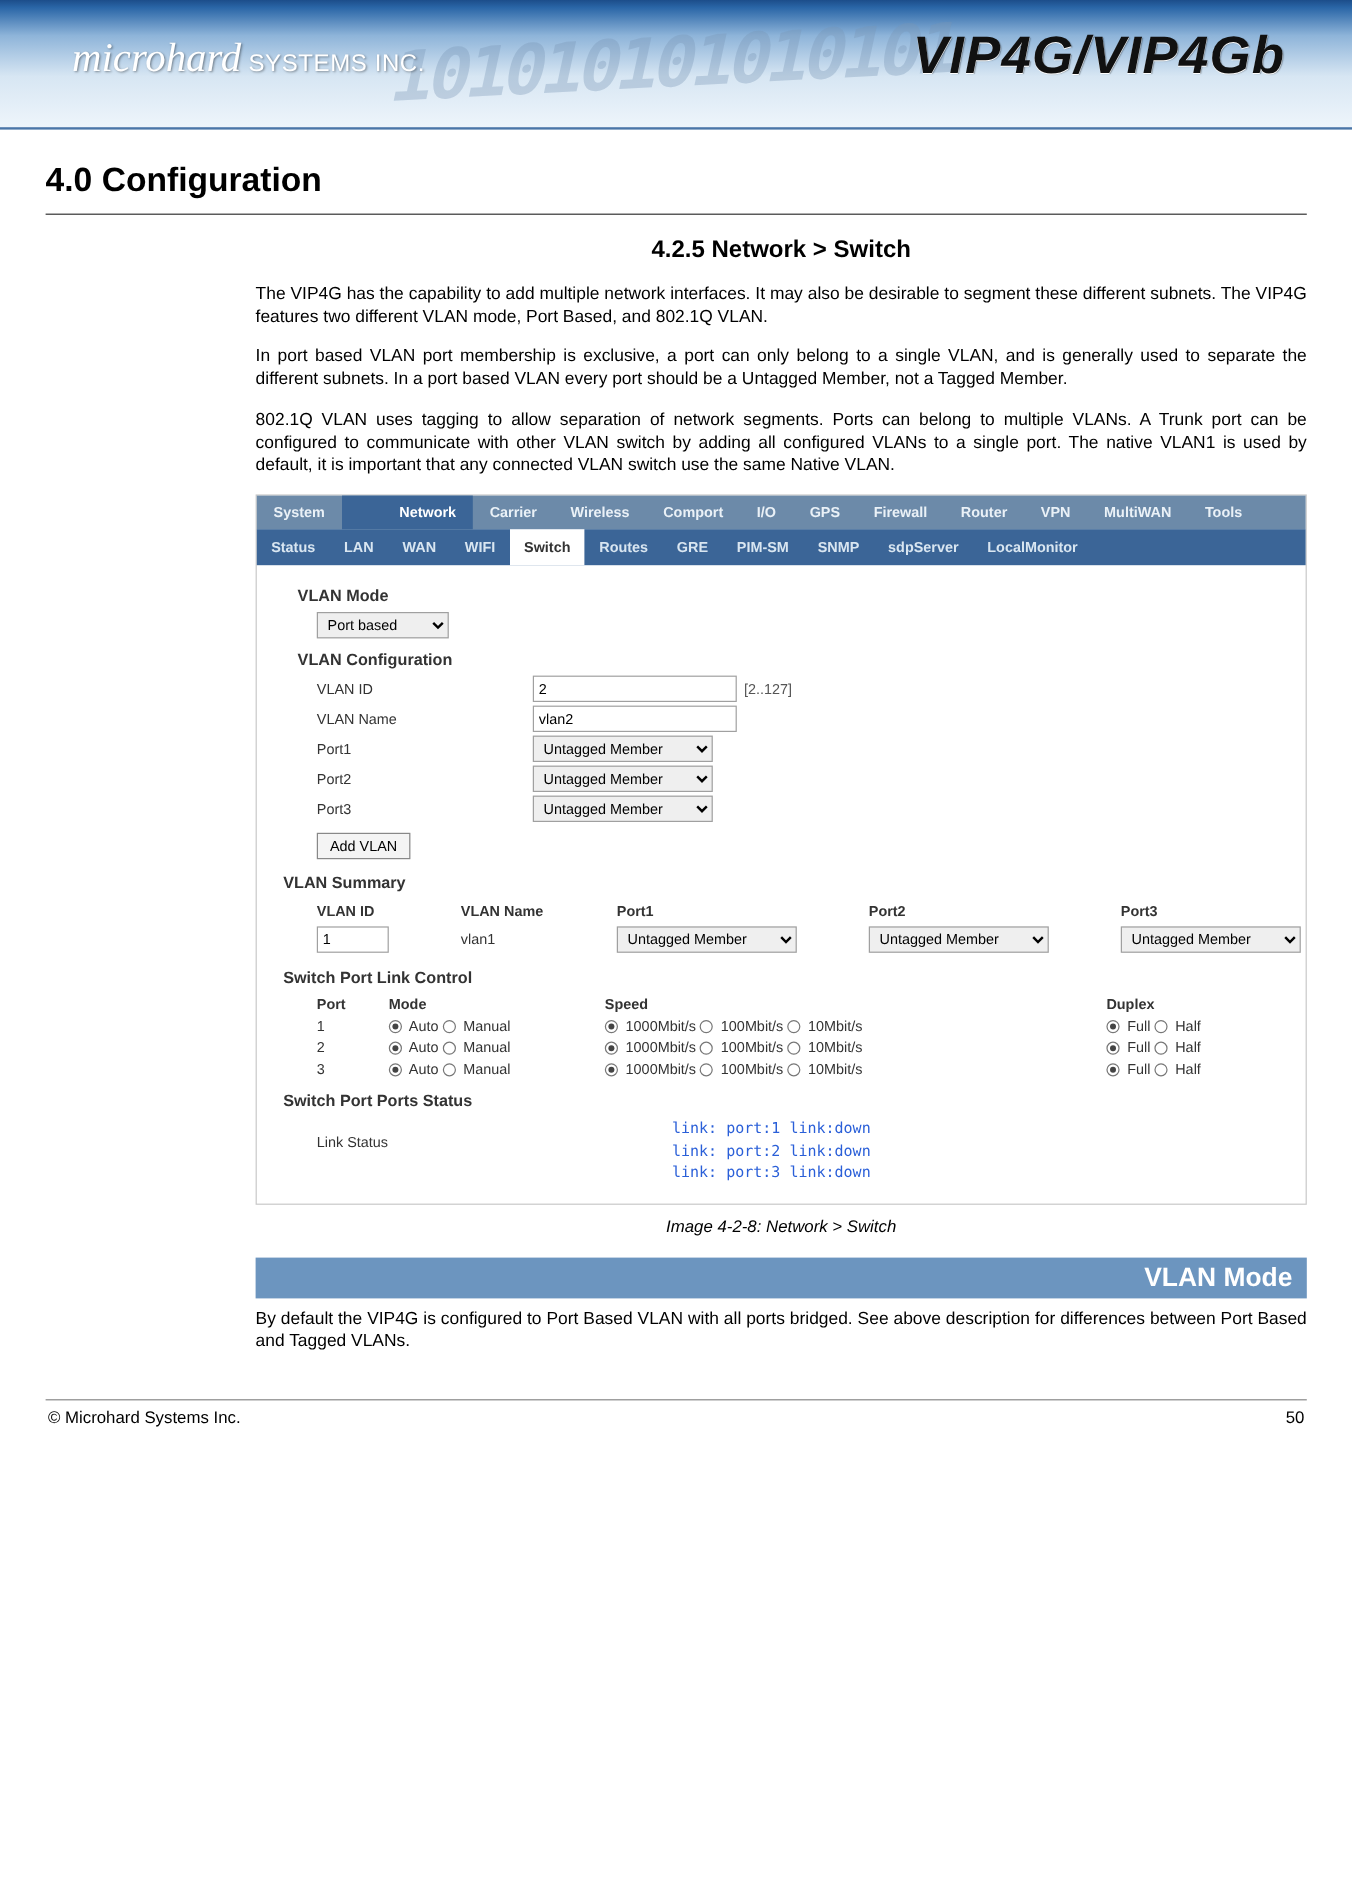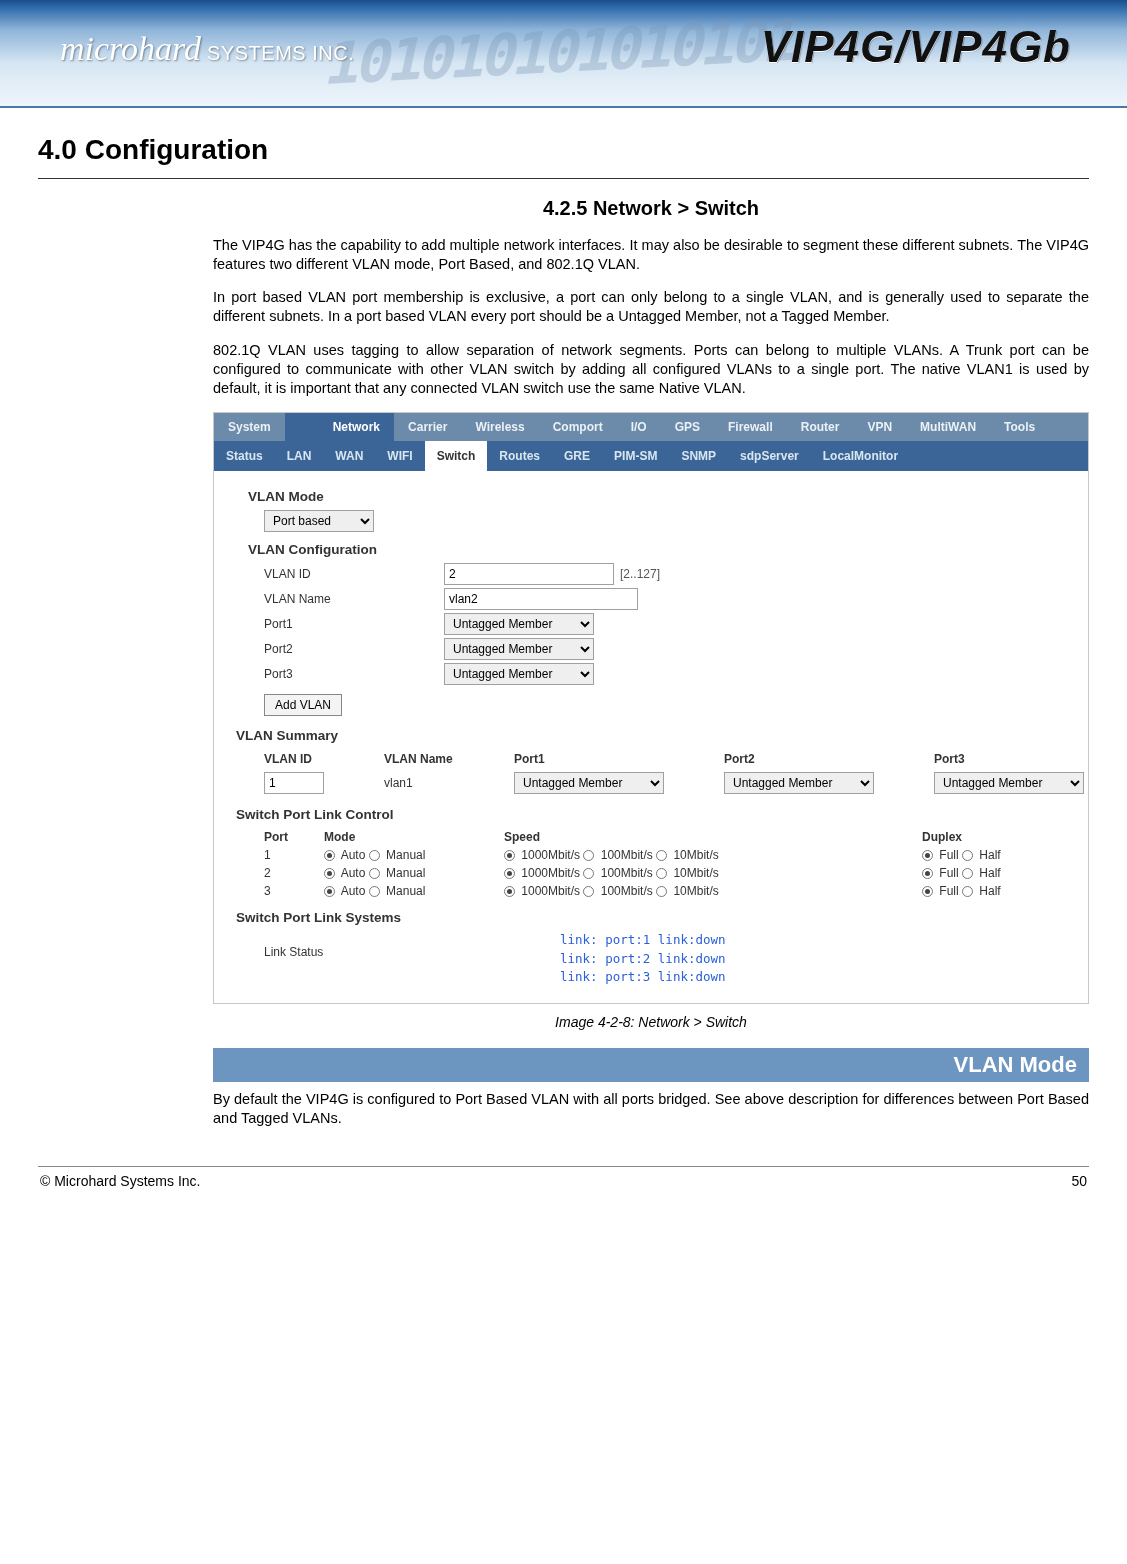--- a/index.html
+++ b/index.html
@@ -194,21 +194,21 @@
 
         
         <div class="sect-hdr" style="margin-left:18px;">VLAN Configuration</div>
         <div class="field-row">
           <span class="lbl">VLAN ID</span>
           <input class="txt" style="width: 170px;" value="2">
           <span class="hint">[2..127]</span>
         </div>
         <div class="field-row">
           <span class="lbl">VLAN Name</span>
-          <input class="txt" style="width: 194px;" value="vlan2">
+          <input class="txt" style="width: 170px;" value="vlan2">
         </div>
         <div class="field-row">
           <span class="lbl">Port1</span>
           <select class="sel" style="width:150px;"><option>Untagged Member</option></select>
         </div>
         <div class="field-row">
           <span class="lbl">Port2</span>
           <select class="sel" style="width:150px;"><option>Untagged Member</option></select>
         </div>
         <div class="field-row">
@@ -257,21 +257,21 @@
             </div>
             <div class="linkctl-row">
               <span>3</span>
               <span><span class="radio-dot on"></span> Auto <span class="radio-dot"></span> Manual</span>
               <span><span class="radio-dot on"></span> 1000Mbit/s <span class="radio-dot"></span> 100Mbit/s <span class="radio-dot"></span> 10Mbit/s</span>
               <span><span class="radio-dot on"></span> Full <span class="radio-dot"></span> Half</span>
             </div>
           </div>
 
         
-        <div class="sect-hdr">Switch Port Link Systems</div>
+        <div class="sect-hdr">Switch Port Ports Status</div>
         <div class="status-wrap">
           <span class="lbl">Link Status</span>
           <div class="link-status" style="margin-left:130px;">
             <div>link: port:1 link:down</div>
             <div>link: port:2 link:down</div>
             <div>link: port:3 link:down</div>
           </div>
         </div>
       </div>
     </div>

